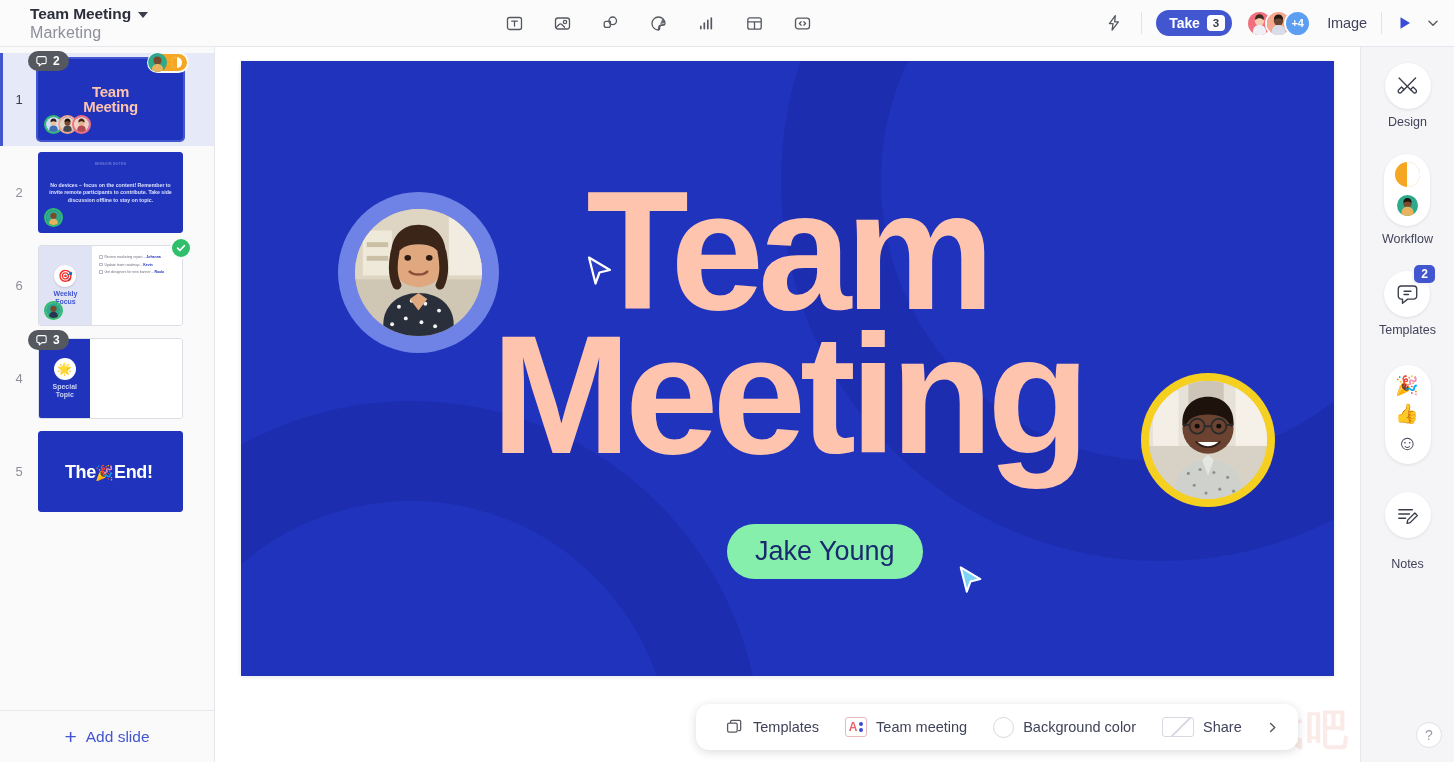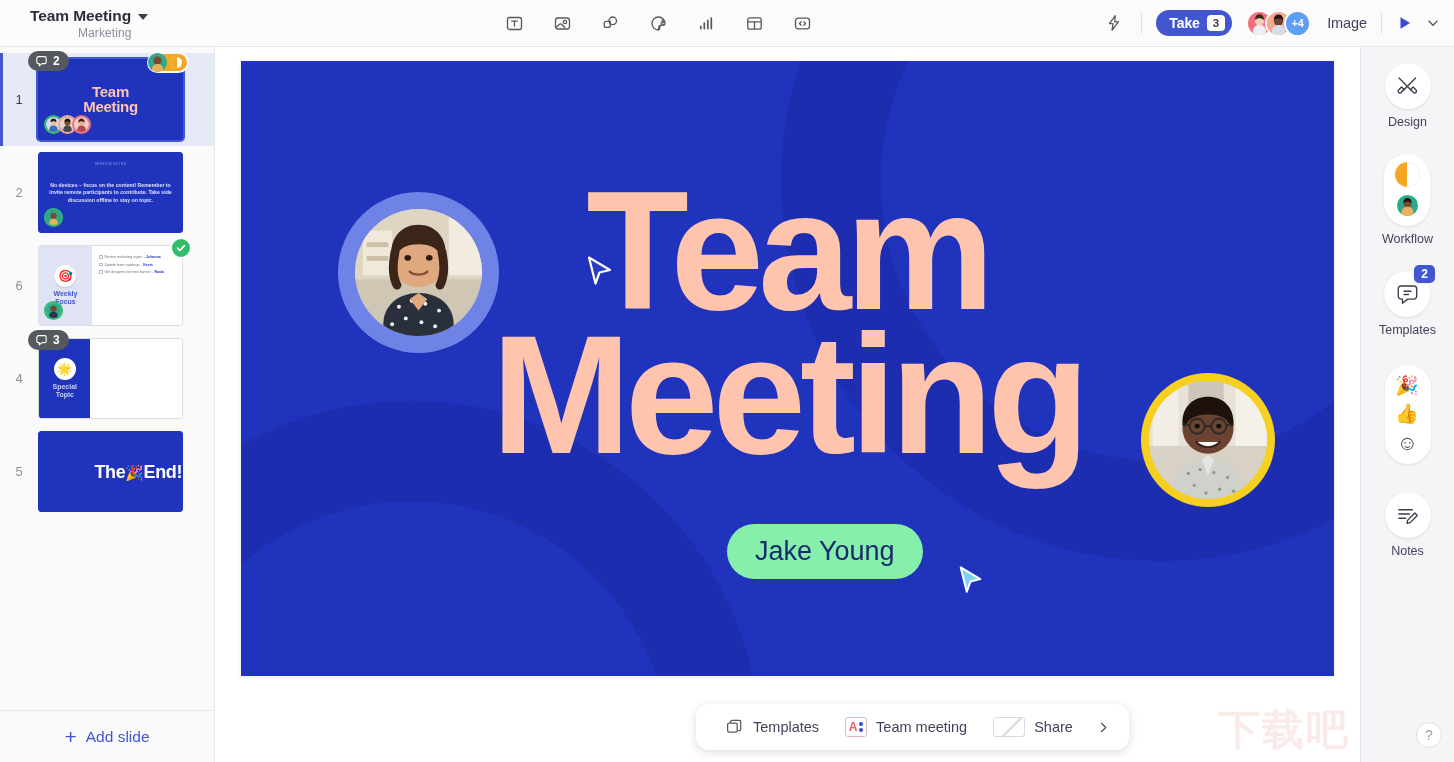--- a/index.html
+++ b/index.html
@@ -19,21 +19,21 @@
     position: relative;
     z-index: 30;
   }
   .doc-title-wrap { width: 215px; padding-left: 30px; display: flex; flex-direction: column; justify-content: center; }
   .doc-title-row { display: flex; align-items: center; gap: 7px; }
   .doc-title { font-size: 15.5px; font-weight: bold; color: #2c2f3a; letter-spacing: -0.1px; }
   .caret-dn {
     width: 0; height: 0; border-left: 5px solid transparent; border-right: 5px solid transparent;
     border-top: 6px solid #3a3d4a; margin-top: 2px;
   }
-  .doc-sub { font-size: 12px; color: #8d8f9a; margin-top: 1px; letter-spacing: 0.1px; margin-left: 48px; }
+  .doc-sub { font-size: 16px; color: #8d8f9a; margin-top: 1px; letter-spacing: 0.1px; }
 
   .tools { flex: 1; display: flex; align-items: center; justify-content: center; gap: 22px; }
   .tool-btn {
     width: 26px; height: 26px; display: flex; align-items: center; justify-content: center;
     cursor: pointer; border-radius: 5px;
   }
   .tool-btn svg { display: block; }
 
   .topright { display: flex; align-items: center; gap: 0; padding-right: 14px; }
   .vdiv { width: 1px; height: 22px; background: #e2e3e9; margin: 0 14px; }
@@ -100,21 +100,21 @@
   .thumb-body {
     position: absolute; left: 8px; right: 8px; top: 50%; transform: translateY(-50%);
     text-align: center; color: #d9e0fb; font-size: 5.2px; font-weight: bold; line-height: 1.45;
   }
   .thumb-cap {
     position: absolute; left: 0; right: 0; top: 9px; text-align: center;
     color: #8e9fe8; font-size: 3.4px; letter-spacing: 0.3px;
   }
   .thumb-end {
     position: absolute; left: 0; right: 0; top: 50%; transform: translateY(-50%);
-    text-align: right; color: #ffffff; font-weight: bold; font-size: 18px; letter-spacing: -0.4px; margin-left: 26px;
+    text-align: left; color: #ffffff; font-weight: bold; font-size: 18px; letter-spacing: -0.4px; margin-left: 26px;
   }
   .thumb-end .em { font-size: 15px; }
 
   
   .s6-left {
     position: absolute; left: 0; top: 0; bottom: 0; width: 37%;
     background: #dfe3f3; display: flex; flex-direction: column;
     align-items: center; justify-content: center; gap: 3px;
   }
   .s6-icon {
@@ -658,20 +658,24 @@
           <span class="theme-sw">
             <span class="theme-A">A</span>
             <span class="theme-dots">
                 <i></i>
                 <i></i>
               </span>
           </span>
           <span>Team meeting</span>
         </div>
 
+        <div class="bb-item">
+          <span class="bg-circle"></span>
+          <span>Background color</span>
+        </div>
 
         <div class="bb-item">
           <span class="img-sw"></span>
           <span>Share</span>
         </div>
 
         <div class="bb-chev">
           <svg width="15" height="15" viewBox="0 0 15 15" fill="none">
             <path d="M5.6 3.4l4.2 4.1-4.2 4.1" stroke="#55585f" stroke-width="1.4" stroke-linecap="round" stroke-linejoin="round"></path>
           </svg>
@@ -719,21 +723,21 @@
         </div>
         <div class="rail-label">Templates</div>
       </div>
 
       <div class="react-pill" style="margin-top:28px;">
         <span class="react-em">🎉</span>
         <span class="react-em">👍</span>
         <span class="react-em" style="font-size:21px;color:#41435a;">☺</span>
       </div>
 
-      <div class="rail-item" style="margin-top:28px;">
+      <div class="rail-item" style="margin-top:28px;gap:13px;">
         <div class="rail-circle">
           <svg width="25" height="25" viewBox="0 0 26 26" fill="none">
             <path d="M4 7h14M4 11.4h11M4 15.8h7" stroke="#3a3d4a" stroke-width="1.5" stroke-linecap="round"></path>
             <path d="M20.6 10.4l2.6 2.6-7.4 7.4-3.3.7.7-3.3 7.4-7.4z" stroke="#3a3d4a" stroke-width="1.4" stroke-linejoin="round"></path>
           </svg>
         </div>
         <div class="rail-label">Notes</div>
       </div>
 
       <div class="help-btn">?</div>

